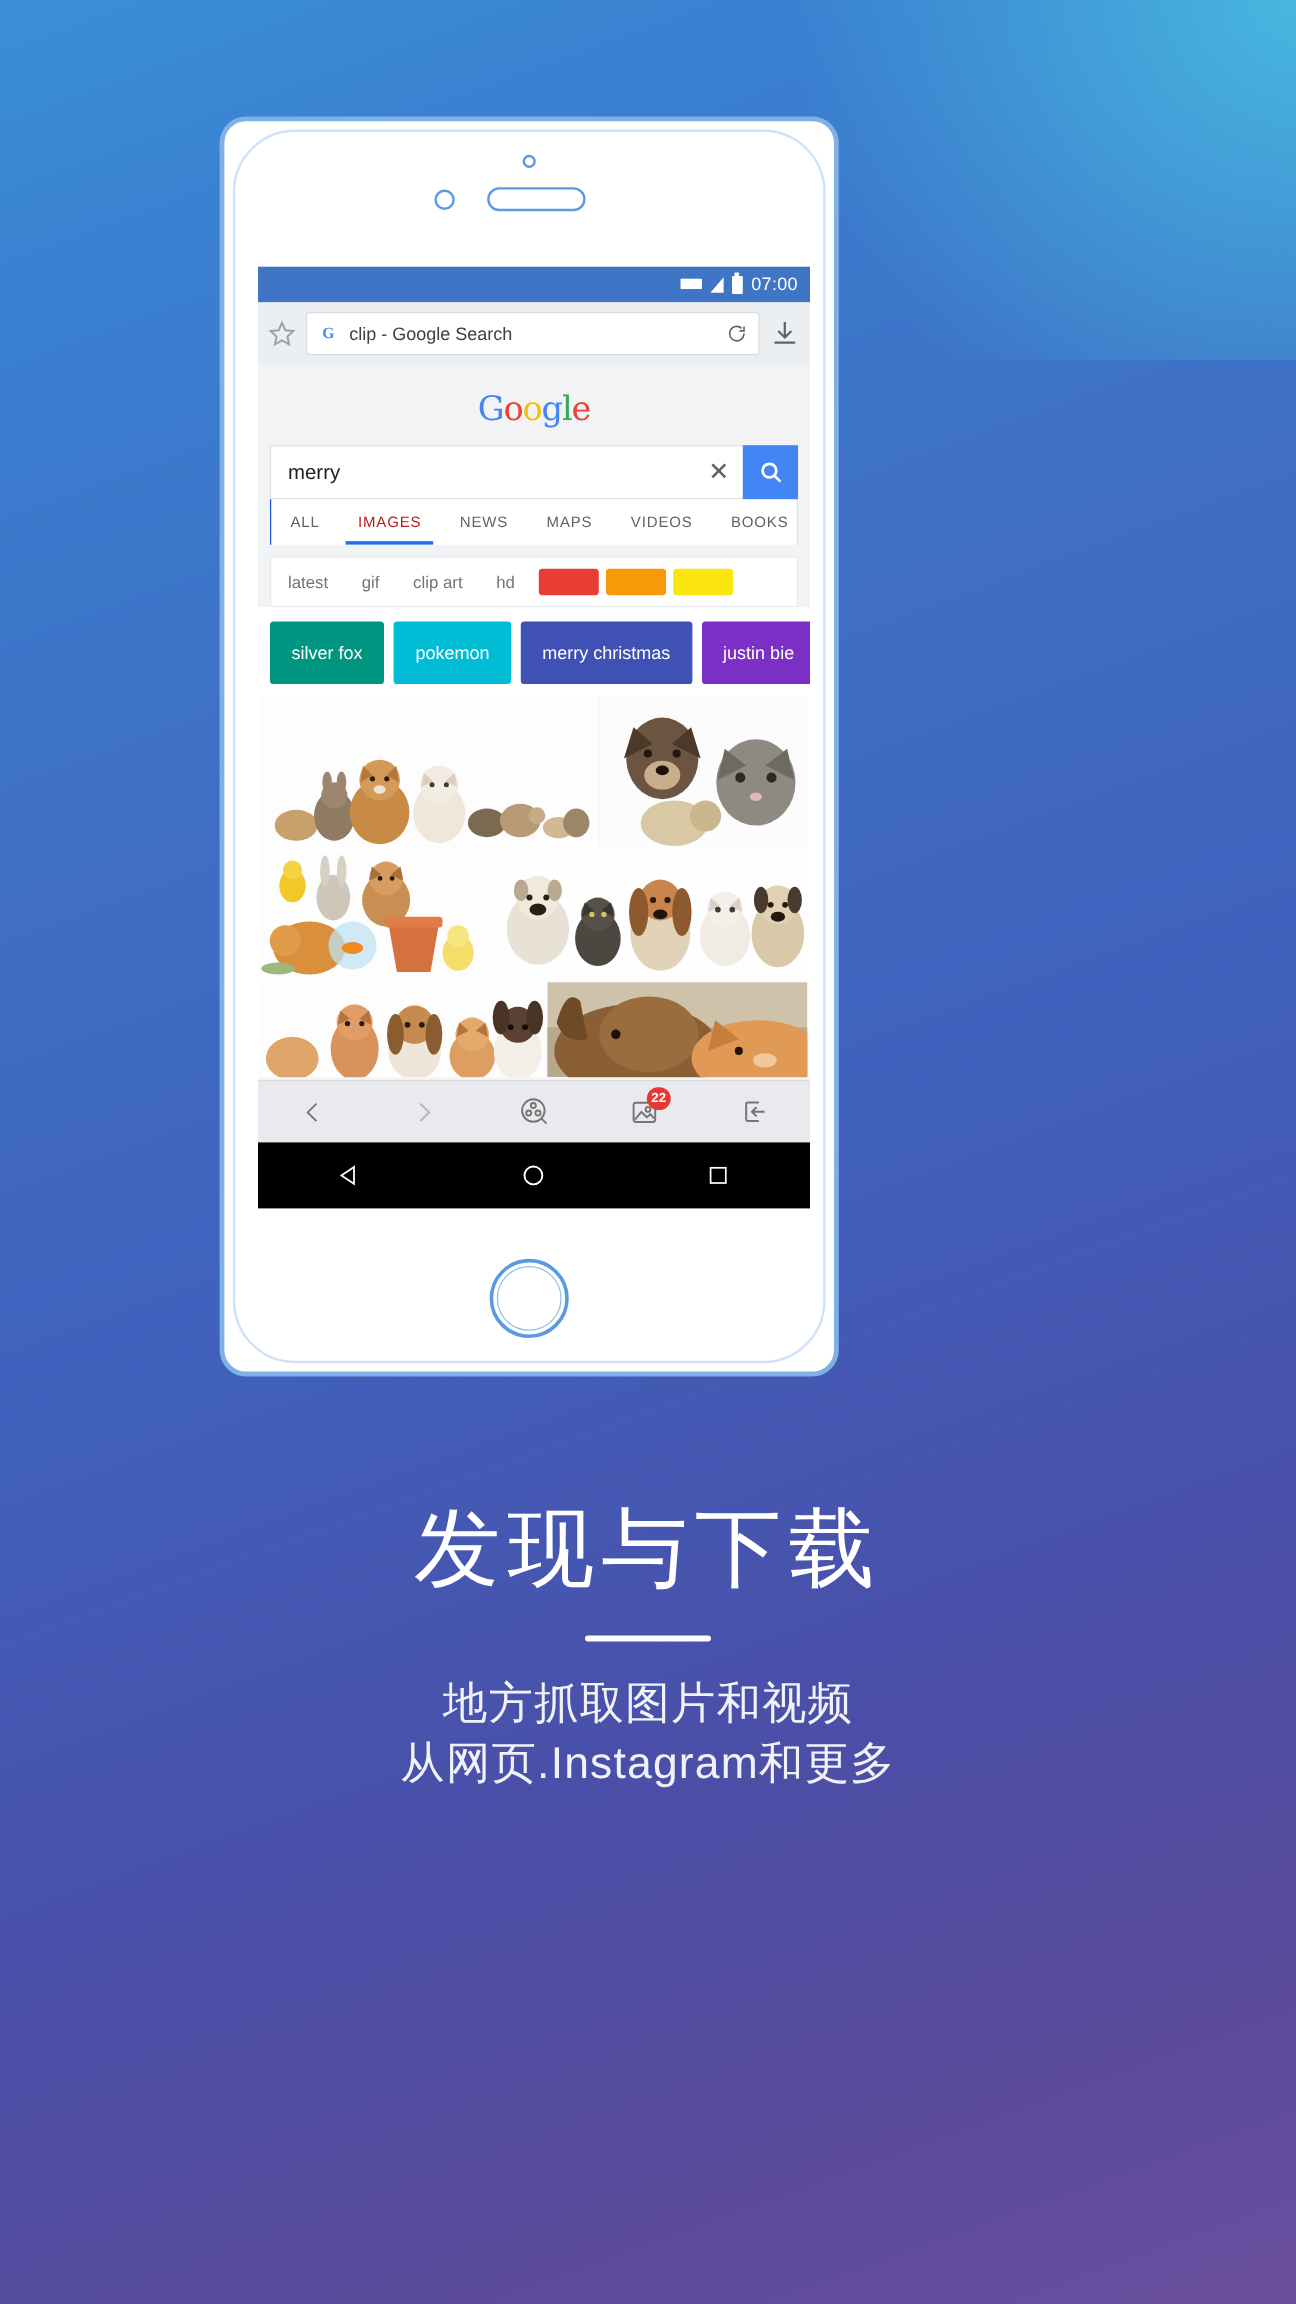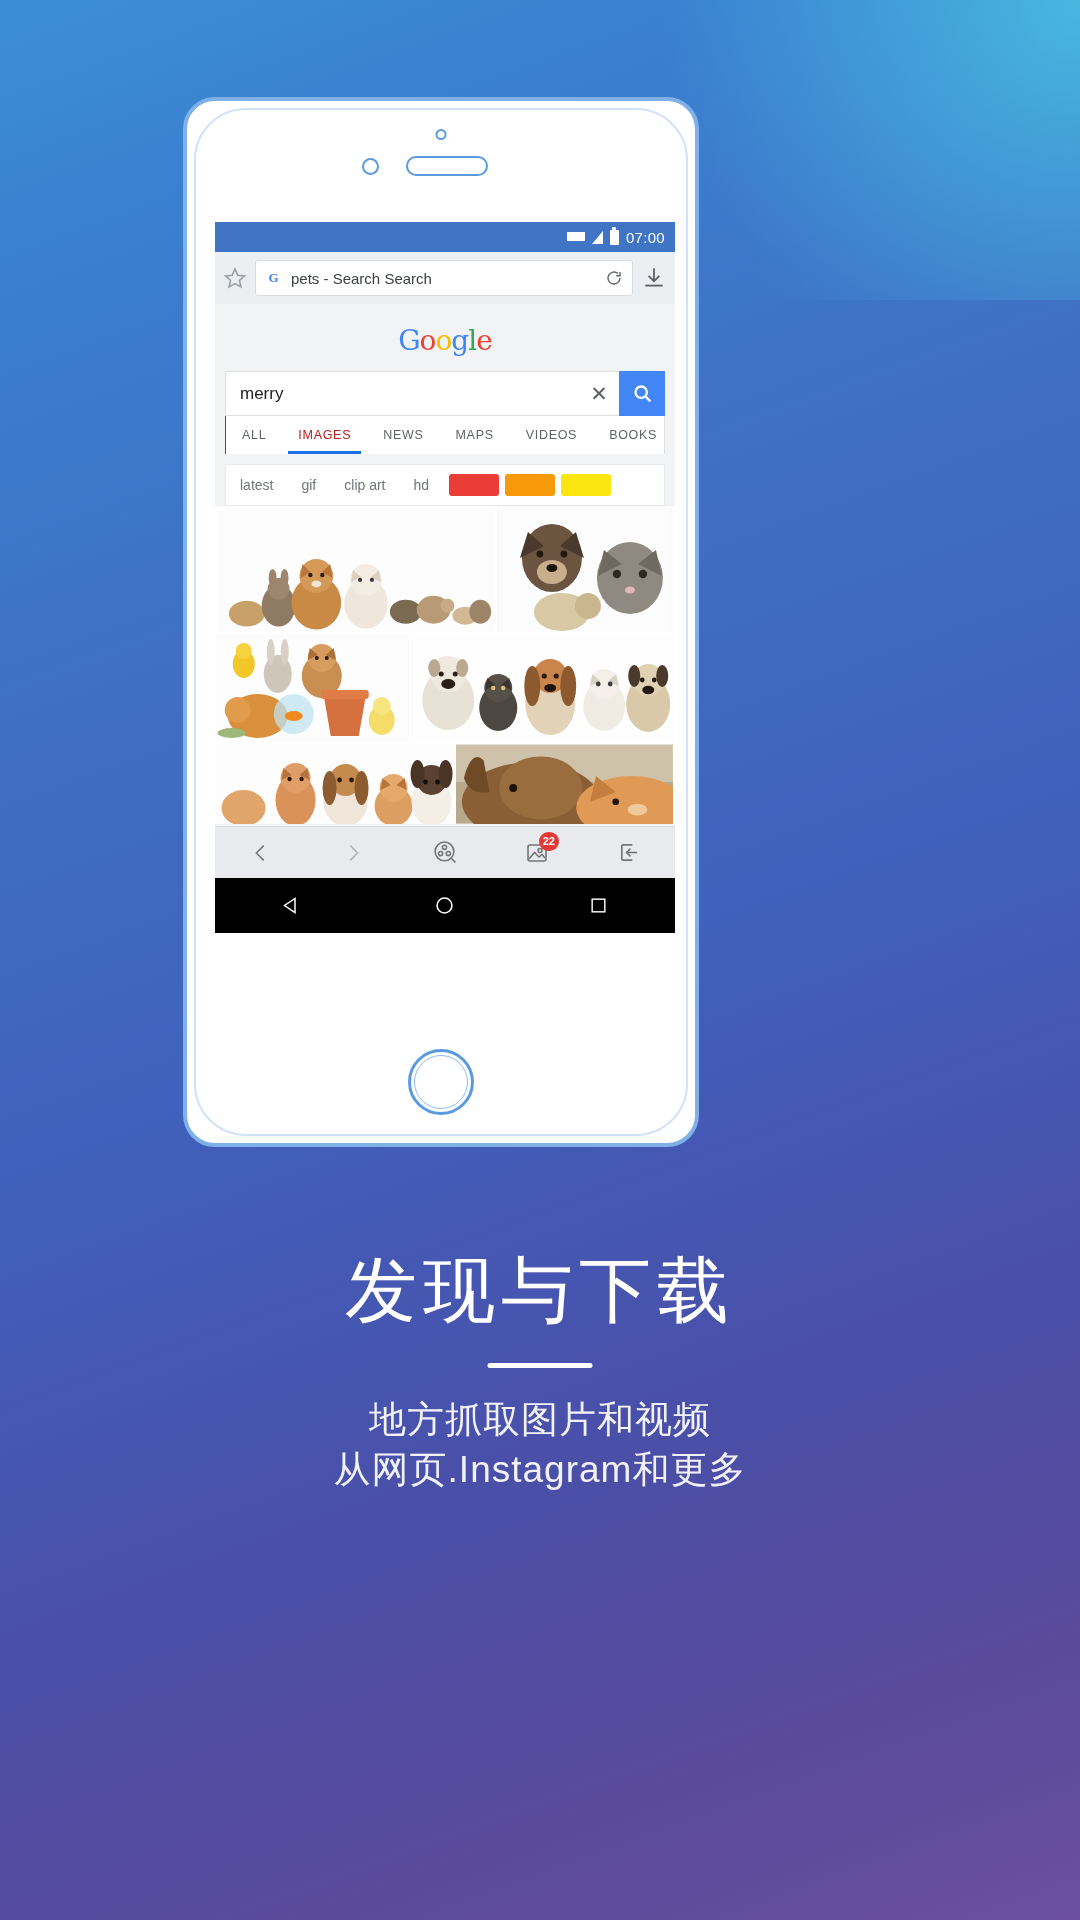--- a/index.html
+++ b/index.html
@@ -16,21 +16,21 @@
   .bg-topright {
     position: absolute; top: 0; right: 0; width: 520px; height: 300px;
     background: radial-gradient(circle at 100% 0%, #47b7e0 0%, rgba(71,183,224,0) 70%);
     pointer-events: none;
   }
 
   
   .phone {
     position: absolute; left: 183px; top: 97px;
     width: 516px; height: 1050px;
-    border: 4px solid #7fb0e8; border-radius: 32px;
+    border: 4px solid #7fb0e8; border-radius: 22px;
     background: #ffffff;
   }
   .phone-inner-line {
     position: absolute; inset: 7px; border: 2px solid #cfe2f7; border-radius: 52px;
     pointer-events: none;
   }
   .cam-dot {
     position: absolute; left: 50%; top: 28px; transform: translateX(-50%);
     width: 11px; height: 11px; border: 2px solid #5b9ae0; border-radius: 50%;
   }
@@ -202,21 +202,21 @@
       <div class="sb-time">07:00</div>
     </div>
 
     <div class="chrome">
       <svg class="star" viewBox="0 0 24 24" fill="none" stroke="#9aa0a6" stroke-width="1.6">
         <polygon points="12,3 14.8,9.2 21.5,9.9 16.5,14.4 17.9,21 12,17.6 6.1,21 7.5,14.4 2.5,9.9 9.2,9.2"></polygon>
       </svg>
 
       <div class="urlbar">
         <div class="g-favicon">G</div>
-        <div class="url-text">pets - Search Search</div>
+        <div class="url-text">clip - Google Search</div>
         <svg class="reload" viewBox="0 0 24 24" fill="none" stroke="currentColor" stroke-width="1.8">
           <path d="M20 12a8 8 0 1 1-2.6-5.9"></path>
             <polyline points="20 4 20 9 15 9"></polyline>
         </svg>
       </div>
 
       <svg class="dl-icon" viewBox="0 0 24 24" fill="none" stroke="currentColor" stroke-width="1.7">
         <line x1="12" y1="3" x2="12" y2="14"></line>
           <polyline points="7 10 12 15 17 10"></polyline>
         <line x1="4" y1="19" x2="20" y2="19"></line>
@@ -252,20 +252,26 @@
       <div class="filters">
         <div class="filt">latest</div>
         <div class="filt">gif</div>
         <div class="filt">clip art</div>
         <div class="filt">hd</div>
         <div class="swatch" id="sw0" style="background: rgb(234, 61, 54);"></div>
         <div class="swatch" id="sw1" style="background: rgb(247, 154, 9);"></div>
         <div class="swatch" id="sw2" style="background: rgb(251, 230, 17);"></div>
       </div>
 
+      <div class="chips">
+        <div class="chip" id="chip0" style="background: rgb(0, 149, 128);">silver fox</div>
+        <div class="chip" id="chip1" style="background: rgb(0, 188, 212);">pokemon</div>
+        <div class="chip" id="chip2" style="background: rgb(63, 81, 181);">merry christmas</div>
+        <div class="chip" id="chip3" style="background: rgb(123, 47, 196);">justin bie</div>
+      </div>
 
       <div class="grid">
         <div class="grow">
           <div class="cell r1a">
             <svg viewBox="0 0 280 126" width="100%" height="100%">
               <rect width="280" height="126" fill="#fdfdfd"></rect>
               <ellipse cx="30" cy="108" rx="18" ry="13" fill="#c8a06a"></ellipse>
               <ellipse cx="62" cy="100" rx="17" ry="21" fill="#8f7a63"></ellipse>
               <circle cx="62" cy="83" r="11" fill="#9c866d"></circle>
               <ellipse cx="56" cy="72" rx="4" ry="9" fill="#9c866d"></ellipse>

